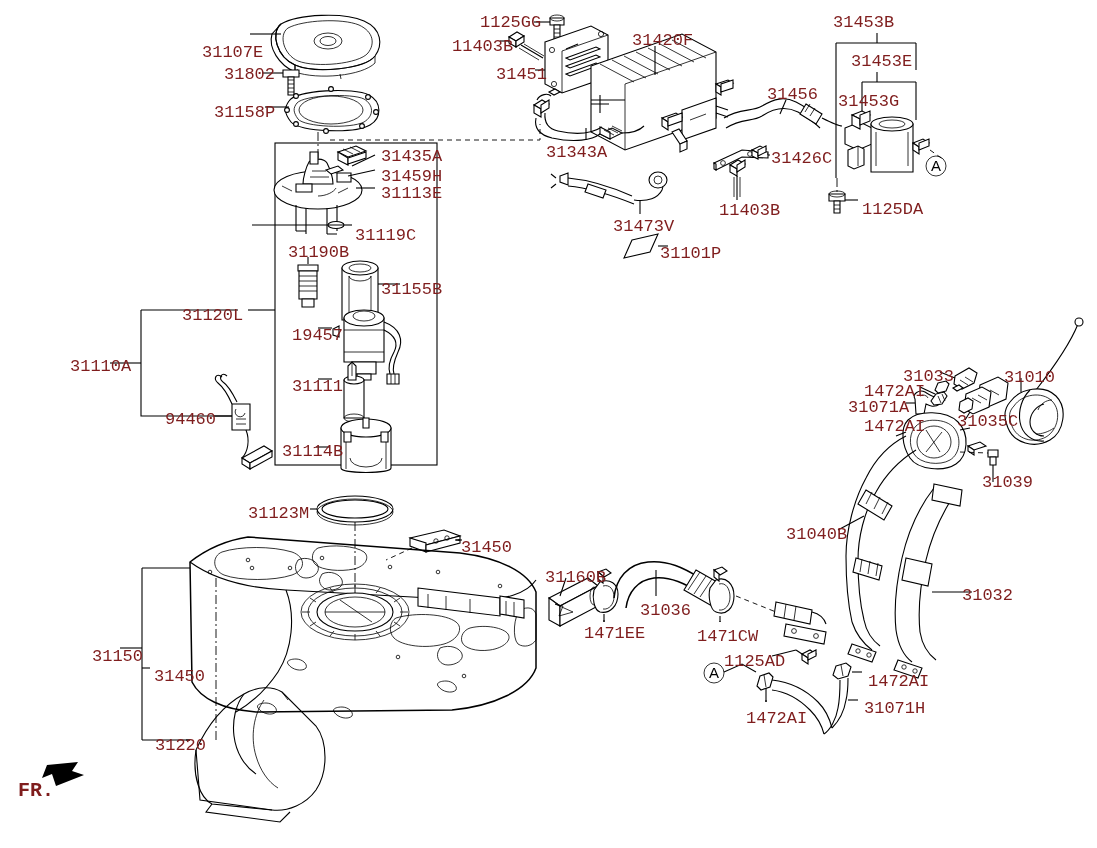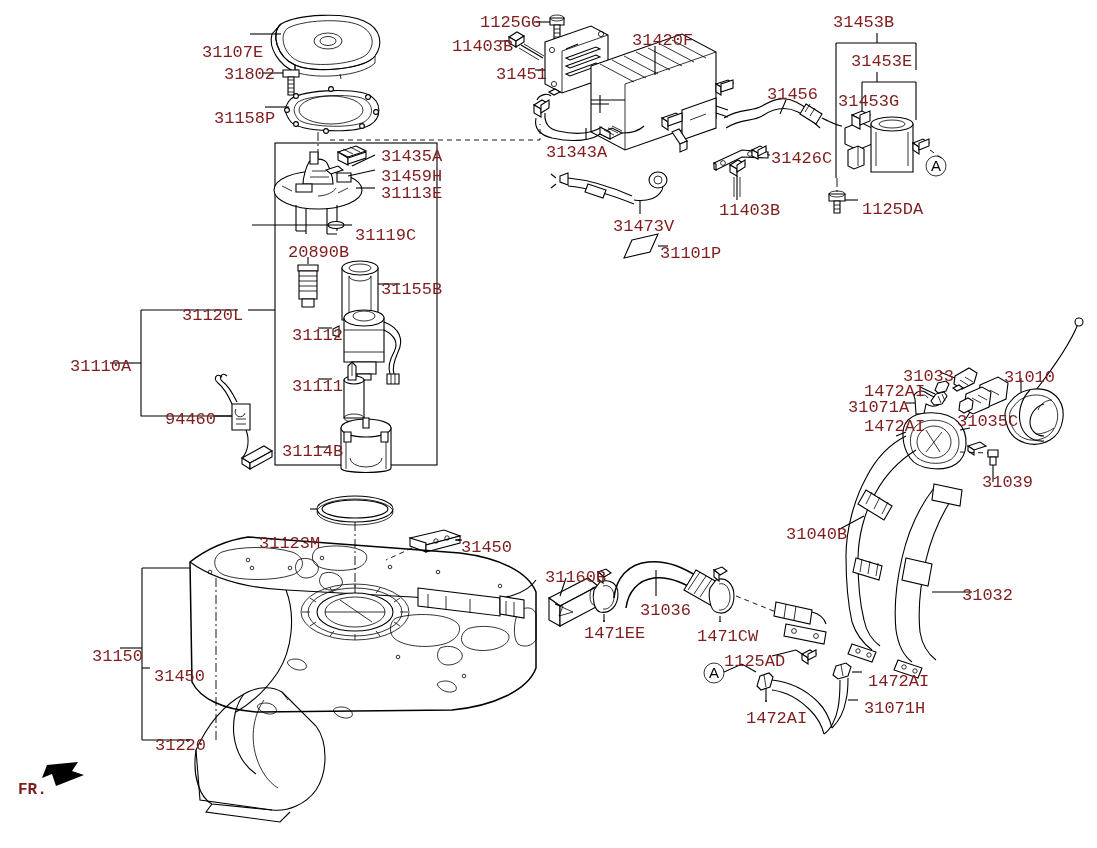--- a/index.html
+++ b/index.html
@@ -1,20 +1,20 @@
 <!DOCTYPE html>
 <html><head>
 <meta charset="utf-8">
 <style>
   html,body{margin:0;padding:0;background:#ffffff;}
   body{width:1097px;height:848px;overflow:hidden;font-family:"Liberation Sans",sans-serif;color:#000;}
   #stage{position:relative;width:1097px;height:848px;}
   svg#diagram{position:absolute;left:0;top:0;width:1097px;height:848px;}
   .lbl{position:absolute;font-family:Liberation Mono, monospace;font-size:17px;letter-spacing:0px;color:#7f1d1d;white-space:nowrap;line-height:17px;}
-  .lbl.big{font-size:16px;font-weight:bold;}
+  .lbl.big{font-size:20px;font-weight:bold;}
   svg .ln{fill:none;stroke:#000;stroke-width:1.1;}
   svg .ln2{fill:none;stroke:#000;stroke-width:1.5;}
   svg .thin{fill:none;stroke:#000;stroke-width:0.8;}
   svg .dash{fill:none;stroke:#000;stroke-width:0.9;stroke-dasharray:5 4;}
   svg .dashdot{fill:none;stroke:#000;stroke-width:0.9;stroke-dasharray:9 3 2 3;}
   svg .fillw{fill:#ffffff;stroke:#000;stroke-width:1.1;}
   svg .fillk{fill:#000;stroke:none;}
   svg text{font-family:"Liberation Sans",sans-serif;}
 </style>
 </head>
@@ -570,55 +570,55 @@
 
   <g>
     <path class="fillk" d="M47 765 L78 762 L72 771 L84 775 L56 786 L52 774 L42 778 Z"></path>
   </g>
 
 </svg>
 
 <div id="labels">
       <div class="lbl" style="left: 202px; top: 44px;">31107E</div>
       <div class="lbl" style="left: 224px; top: 66px;">31802</div>
-      <div class="lbl" style="left: 214px; top: 104px; margin-top: 6px;">31158P</div>
+      <div class="lbl" style="left: 214px; top: 104px;">31158P</div>
       <div class="lbl" style="left: 480px; top: 14px;">1125GG</div>
       <div class="lbl" style="left: 452px; top: 38px;">11403B</div>
       <div class="lbl" style="left: 496px; top: 66px;">31451</div>
       <div class="lbl" style="left: 632px; top: 32px;">31420F</div>
       <div class="lbl" style="left: 833px; top: 14px;">31453B</div>
       <div class="lbl" style="left: 851px; top: 53px;">31453E</div>
       <div class="lbl" style="left: 767px; top: 86px;">31456</div>
       <div class="lbl" style="left: 838px; top: 93px;">31453G</div>
       <div class="lbl" style="left: 546px; top: 144px;">31343A</div>
       <div class="lbl" style="left: 771px; top: 150px;">31426C</div>
       <div class="lbl" style="left: 381px; top: 148px;">31435A</div>
       <div class="lbl" style="left: 381px; top: 168px;">31459H</div>
       <div class="lbl" style="left: 381px; top: 185px;">31113E</div>
       <div class="lbl" style="left: 719px; top: 202px;">11403B</div>
       <div class="lbl" style="left: 862px; top: 201px;">1125DA</div>
       <div class="lbl" style="left: 355px; top: 227px; text-align: right;">31119C</div>
       <div class="lbl" style="left: 613px; top: 218px;">31473V</div>
       <div class="lbl" style="left: 660px; top: 245px;">31101P</div>
-      <div class="lbl" style="left: 288px; top: 244px;">20890B</div>
+      <div class="lbl" style="left: 288px; top: 244px;">31190B</div>
       <div class="lbl" style="left: 381px; top: 281px;">31155B</div>
       <div class="lbl" style="left: 182px; top: 307px; text-align: right;">31120L</div>
-      <div class="lbl" style="left: 292px; top: 327px;">31112</div>
+      <div class="lbl" style="left: 292px; top: 327px;">19457</div>
       <div class="lbl" style="left: 70px; top: 358px;">31110A</div>
       <div class="lbl" style="left: 292px; top: 378px;">31111</div>
       <div class="lbl" style="left: 903px; top: 368px;">31033</div>
       <div class="lbl" style="left: 864px; top: 383px;">1472AI</div>
       <div class="lbl" style="left: 1004px; top: 369px;">31010</div>
       <div class="lbl" style="left: 848px; top: 399px;">31071A</div>
       <div class="lbl" style="left: 864px; top: 418px;">1472AI</div>
       <div class="lbl" style="left: 957px; top: 413px;">31035C</div>
       <div class="lbl" style="left: 165px; top: 411px;">94460</div>
       <div class="lbl" style="left: 282px; top: 443px;">31114B</div>
       <div class="lbl" style="left: 982px; top: 474px;">31039</div>
-      <div class="lbl" style="left: 259px; top: 505px; margin-top: 30px;">31123M</div>
+      <div class="lbl" style="left: 248px; top: 505px;">31123M</div>
       <div class="lbl" style="left: 461px; top: 539px;">31450</div>
       <div class="lbl" style="left: 786px; top: 526px;">31040B</div>
       <div class="lbl" style="left: 545px; top: 569px;">31160B</div>
       <div class="lbl" style="left: 640px; top: 602px;">31036</div>
       <div class="lbl" style="left: 962px; top: 587px; text-align: center;">31032</div>
       <div class="lbl" style="left: 584px; top: 625px;">1471EE</div>
       <div class="lbl" style="left: 697px; top: 628px;">1471CW</div>
       <div class="lbl" style="left: 92px; top: 648px;">31150</div>
       <div class="lbl" style="left: 154px; top: 668px;">31450</div>
       <div class="lbl" style="left: 724px; top: 653px;">1125AD</div>

